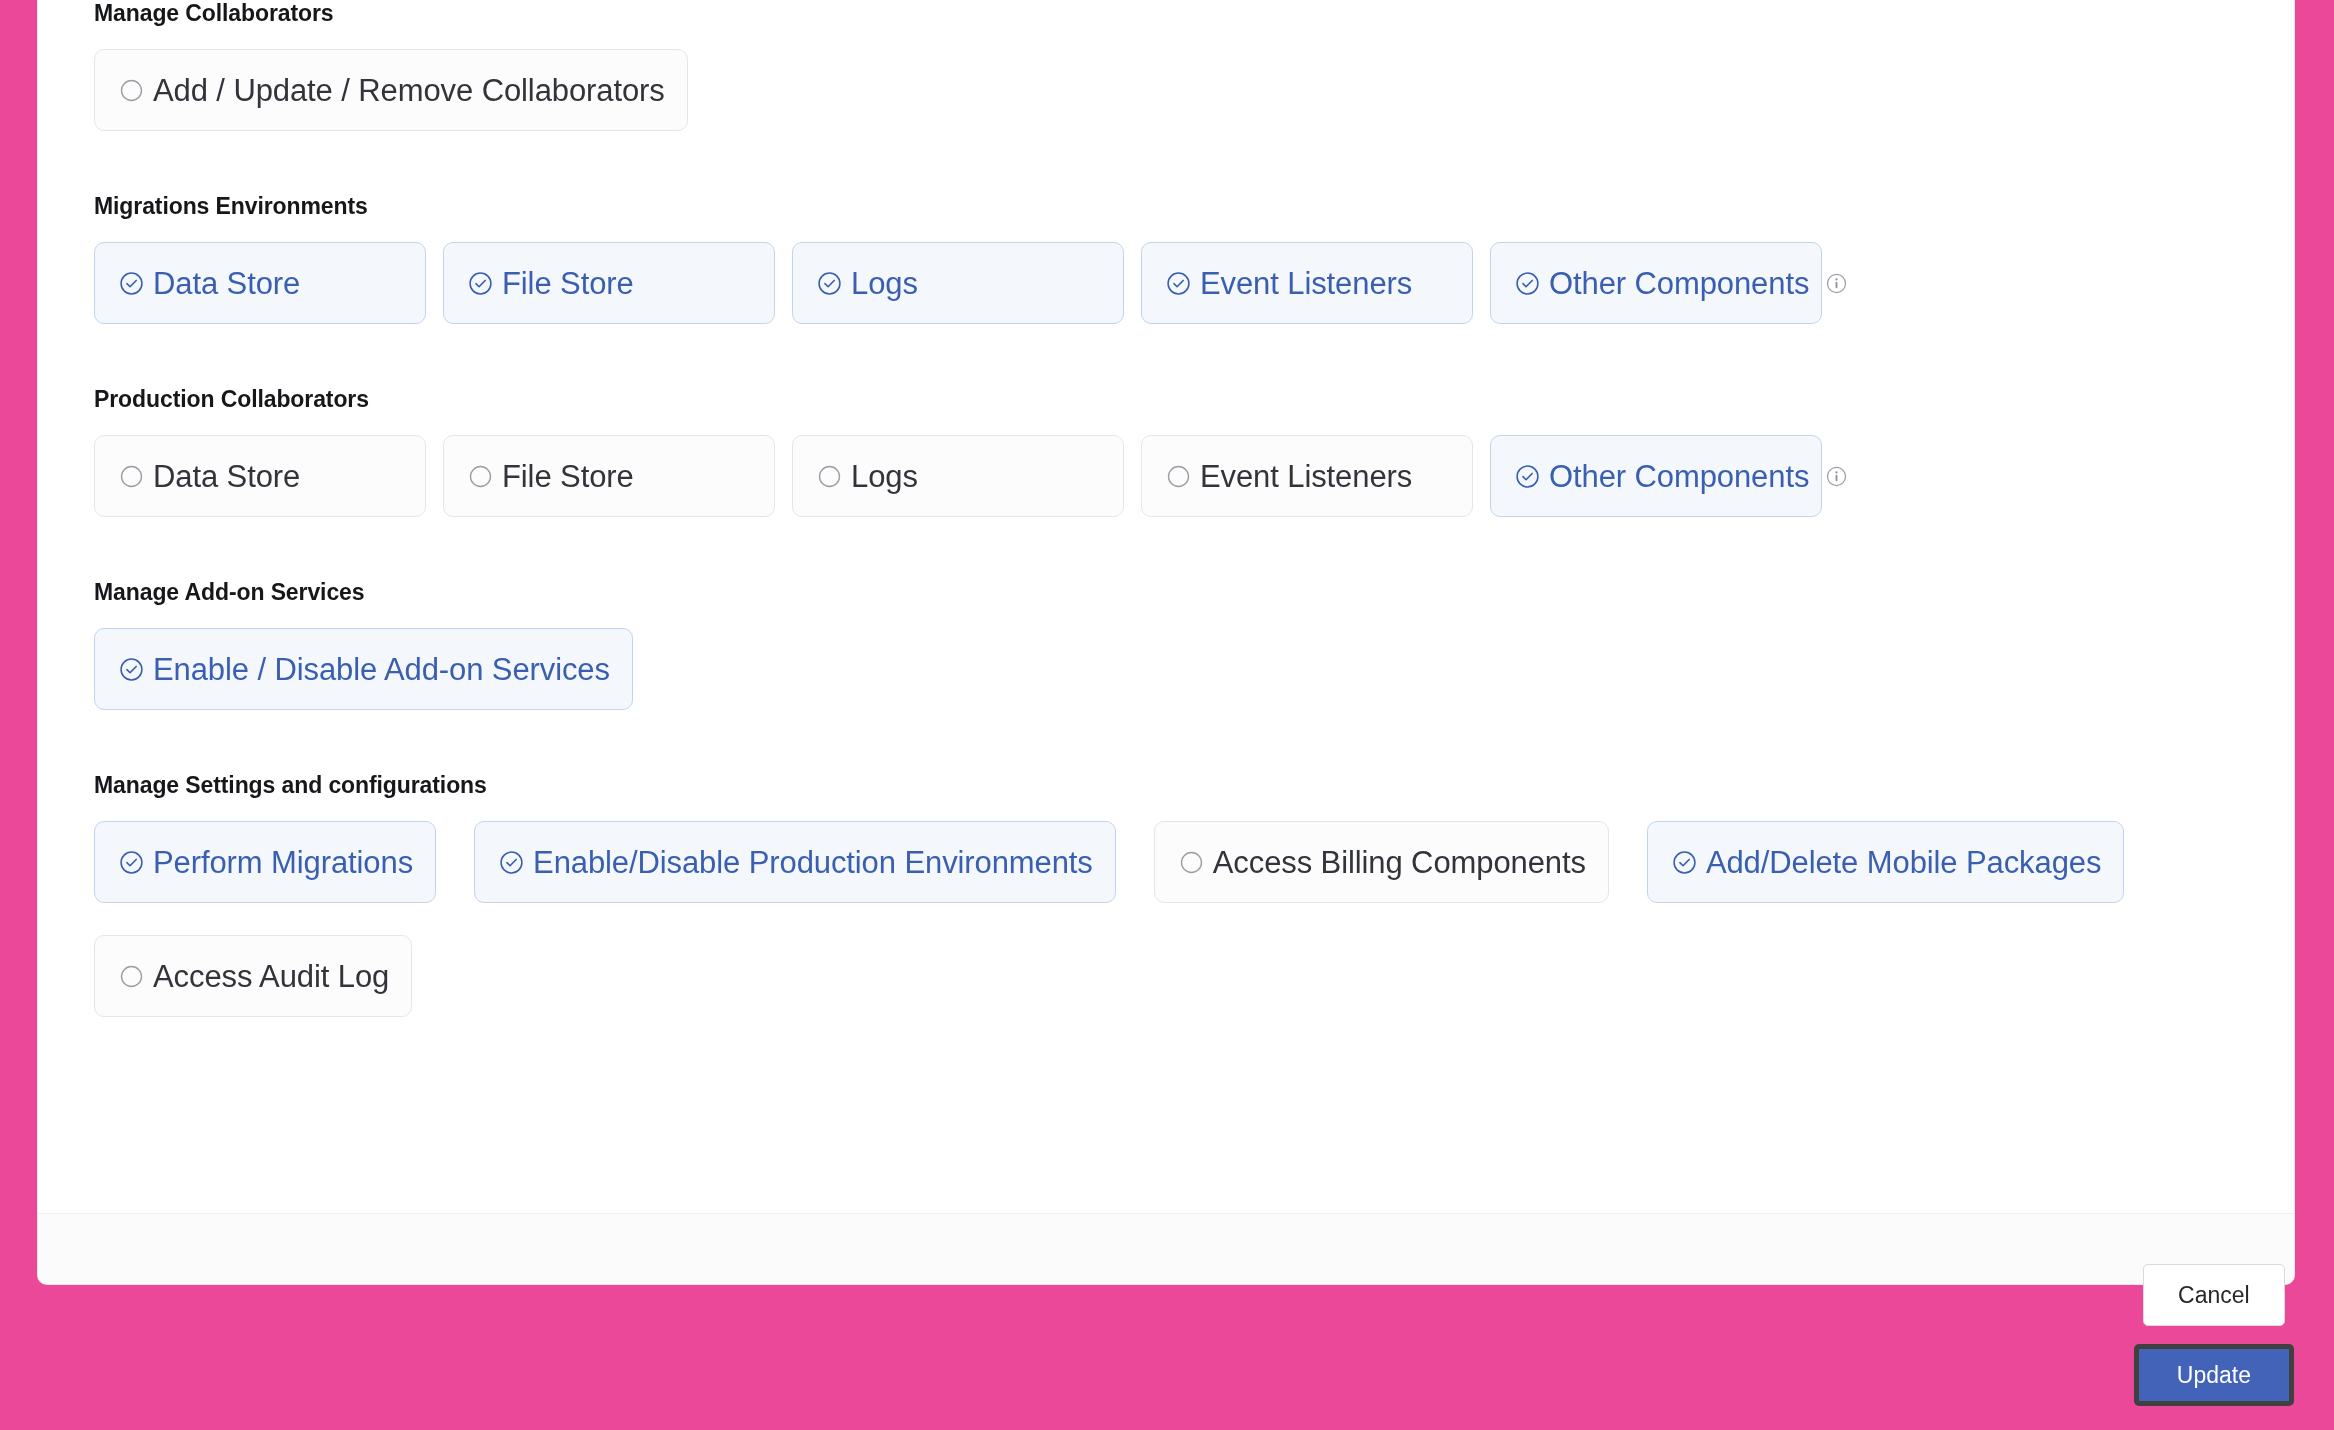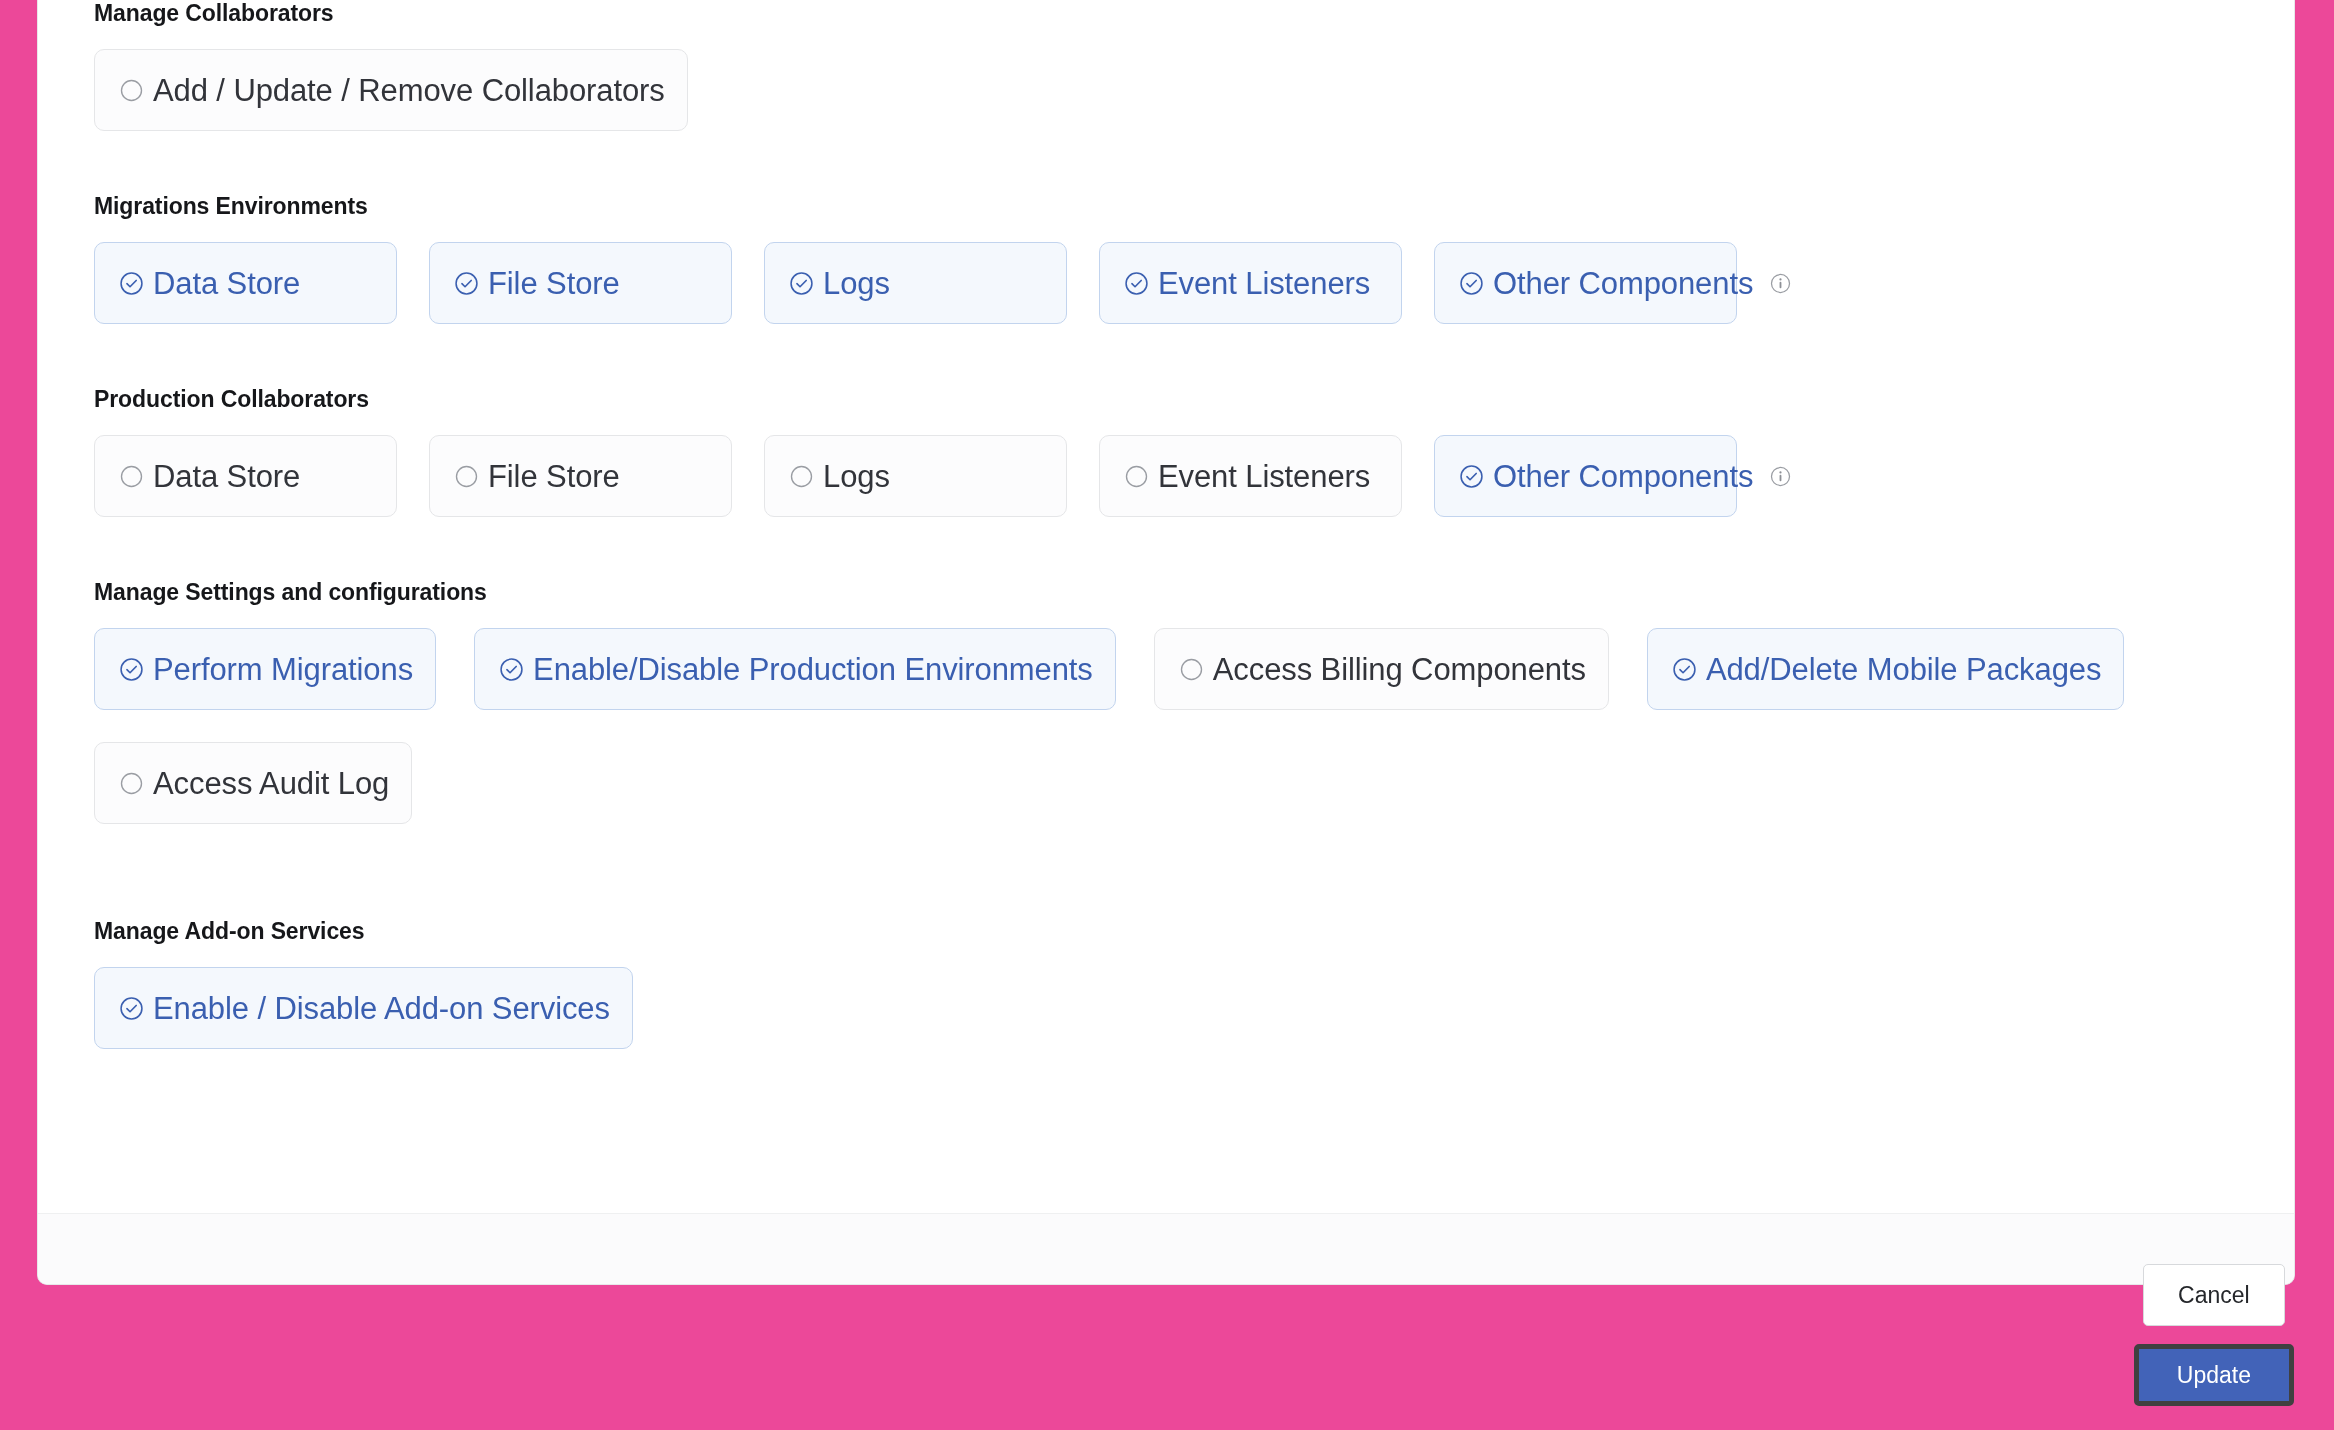--- a/index.html
+++ b/index.html
@@ -69,22 +69,22 @@
   .sec-gap-1 { margin-top: 0px; }
   .sec-gap { margin-top: 62px; }
 
   
   .opt-row {
     display: flex;
     flex-wrap: wrap;
     align-items: flex-start;
   }
   .opt-row.fixed > .opt-card {
-    width: 303px;
-    margin-right: 32px;
+    width: 332px;
+    margin-right: 17px;
   }
   .opt-row.fluid > .opt-card {
     margin-right: 38px;
   }
   .opt-row.fluid.wrap-row > .opt-card {
     margin-bottom: 32px;
   }
 
   .opt-card {
     box-sizing: border-box;
@@ -288,20 +288,34 @@
                   <svg width="23" height="23" viewBox="0 0 24 24" fill="none">
                     <circle cx="12" cy="12" r="9.4" stroke="#9a9da3" stroke-width="1.3"></circle>
                     <circle cx="12" cy="7.7" r="1.15" fill="#8d9096"></circle>
                     <rect x="11.05" y="10.3" width="1.9" height="6.6" rx="0.9" fill="#8d9096"></rect>
                   </svg>
                 </span>
               </div>
             </div>
           </div>
           <div class="section sec-gap">
+            <div class="section-title">Manage Add-on Services</div>
+            <div class="opt-row fluid">
+              <div class="opt-card auto selected">
+                <span class="ico">
+                  <svg width="25" height="25" viewBox="0 0 24 24" fill="none">
+                    <circle cx="12" cy="12" r="10" stroke="#3a5fb0" stroke-width="1.5"></circle>
+                    <path d="M7.6 12.2 L10.6 15.1 L16.5 9.1" stroke="#3a5fb0" stroke-width="1.6" stroke-linecap="round" stroke-linejoin="round"></path>
+                  </svg>
+                </span>
+                <span class="opt-label">Enable / Disable Add-on Services</span>
+              </div>
+            </div>
+          </div>
+          <div class="section sec-gap">
             <div class="section-title">Manage Settings and configurations</div>
             <div class="opt-row fluid wrap-row">
               <div class="opt-card auto selected">
                 <span class="ico">
                   <svg width="25" height="25" viewBox="0 0 24 24" fill="none">
                     <circle cx="12" cy="12" r="10" stroke="#3a5fb0" stroke-width="1.5"></circle>
                     <path d="M7.6 12.2 L10.6 15.1 L16.5 9.1" stroke="#3a5fb0" stroke-width="1.6" stroke-linecap="round" stroke-linejoin="round"></path>
                   </svg>
                 </span>
                 <span class="opt-label">Perform Migrations</span>
@@ -333,34 +347,20 @@
                 <span class="opt-label">Add/Delete Mobile Packages</span>
               </div>
               <div style="flex-basis: 100%; height: 0px;"></div>
               <div class="opt-card auto">
                 <span class="ico">
                   <svg width="25" height="25" viewBox="0 0 24 24" fill="none">
                     <circle cx="12" cy="12" r="9.6" stroke="#9a9da3" stroke-width="1.3"></circle>
                   </svg>
                 </span>
                 <span class="opt-label">Access Audit Log</span>
-              </div>
-            </div>
-          </div>
-          <div class="section sec-gap">
-            <div class="section-title">Manage Add-on Services</div>
-            <div class="opt-row fluid">
-              <div class="opt-card auto selected">
-                <span class="ico">
-                  <svg width="25" height="25" viewBox="0 0 24 24" fill="none">
-                    <circle cx="12" cy="12" r="10" stroke="#3a5fb0" stroke-width="1.5"></circle>
-                    <path d="M7.6 12.2 L10.6 15.1 L16.5 9.1" stroke="#3a5fb0" stroke-width="1.6" stroke-linecap="round" stroke-linejoin="round"></path>
-                  </svg>
-                </span>
-                <span class="opt-label">Enable / Disable Add-on Services</span>
               </div>
             </div>
           </div>
         </div>
     </div>
 
     <div class="panel-foot"></div>
   </div>
 
   <div class="actions">

